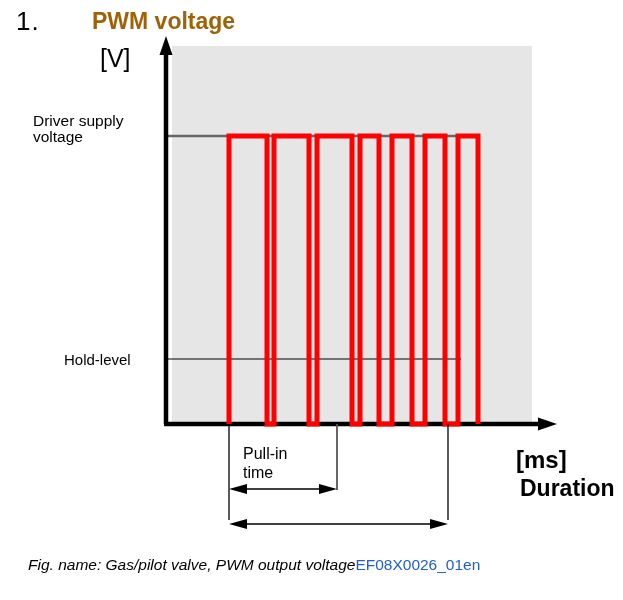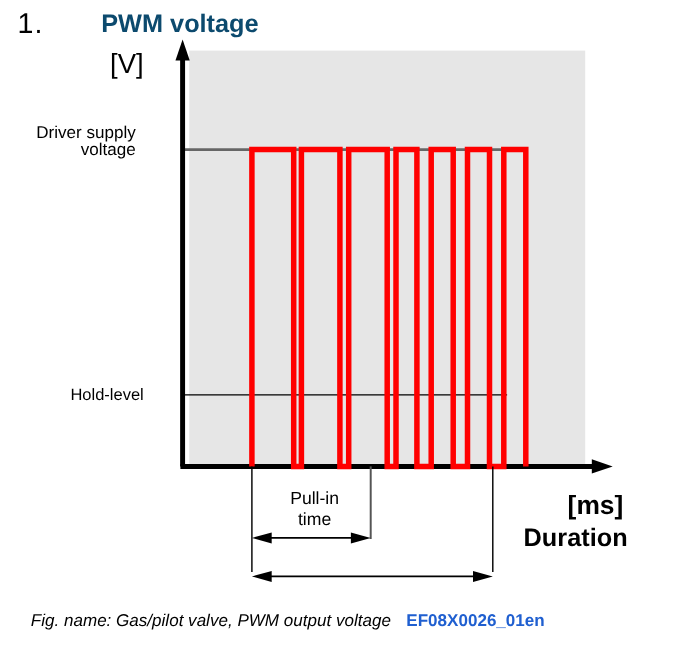--- a/index.html
+++ b/index.html
@@ -27,38 +27,38 @@
     font-size: 26px;
     color: #000;
     letter-spacing: 1px;
   }
   .chart-title {
     position: absolute;
     left: 92px;
     top: 8px;
     font-size: 23px;
     font-weight: bold;
-    color: #0c4a6e;
+    color: #a16207;
     white-space: nowrap;
   }
   .y-unit {
     position: absolute;
     left: 100px;
     top: 44px;
     font-size: 25px;
     color: #000;
   }
   .y-label-driver {
     position: absolute;
     left: 33px;
     top: 113px;
     font-size: 15.5px;
     line-height: 16px;
     color: #000;
-    text-align: right;
+    text-align: left;
     white-space: pre-line;
   }
   .y-label-hold {
     position: absolute;
     left: 64px;
     top: 351px;
     font-size: 15px;
     color: #000;
     white-space: nowrap;
   }
@@ -66,21 +66,21 @@
     position: absolute;
     left: 516px;
     top: 446px;
     font-size: 24px;
     color: #000;
     white-space: nowrap;
     font-weight: bold;
   }
   .x-label {
     position: absolute;
-    left: 476px;
+    left: 520px;
     top: 475px;
     font-size: 23px;
     font-weight: bold;
     color: #000;
     white-space: nowrap;
   }
   .svg-canvas {
     position: absolute;
     left: 0; top: 0;
   }
@@ -90,31 +90,29 @@
     top: 556px;
     font-size: 15.5px;
     white-space: nowrap;
   }
   .caption-main {
     font-style: italic;
     color: #000;
   }
   .caption-code {
     color: #1f5fd0;
-    margin-left: 14px;
-    font-weight: bold;
   }
   .annot-pullin {
     position: absolute;
     left: 243px;
     top: 444px;
     width: 86px;
     font-size: 16px;
     color: #000;
-    text-align: center;
+    text-align: left;
     line-height: 19px;
     white-space: pre-line;
   }
   .annot-inj {
     position: absolute;
     left: 240px;
     top: 505px;
     width: 200px;
     font-size: 16px;
     color: #000;

